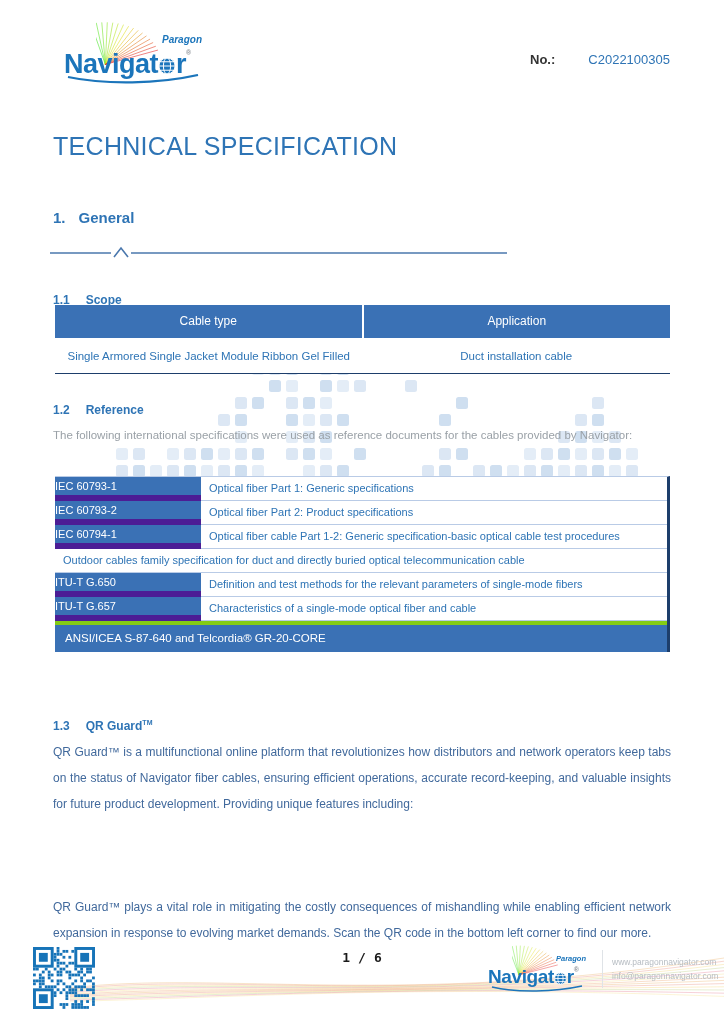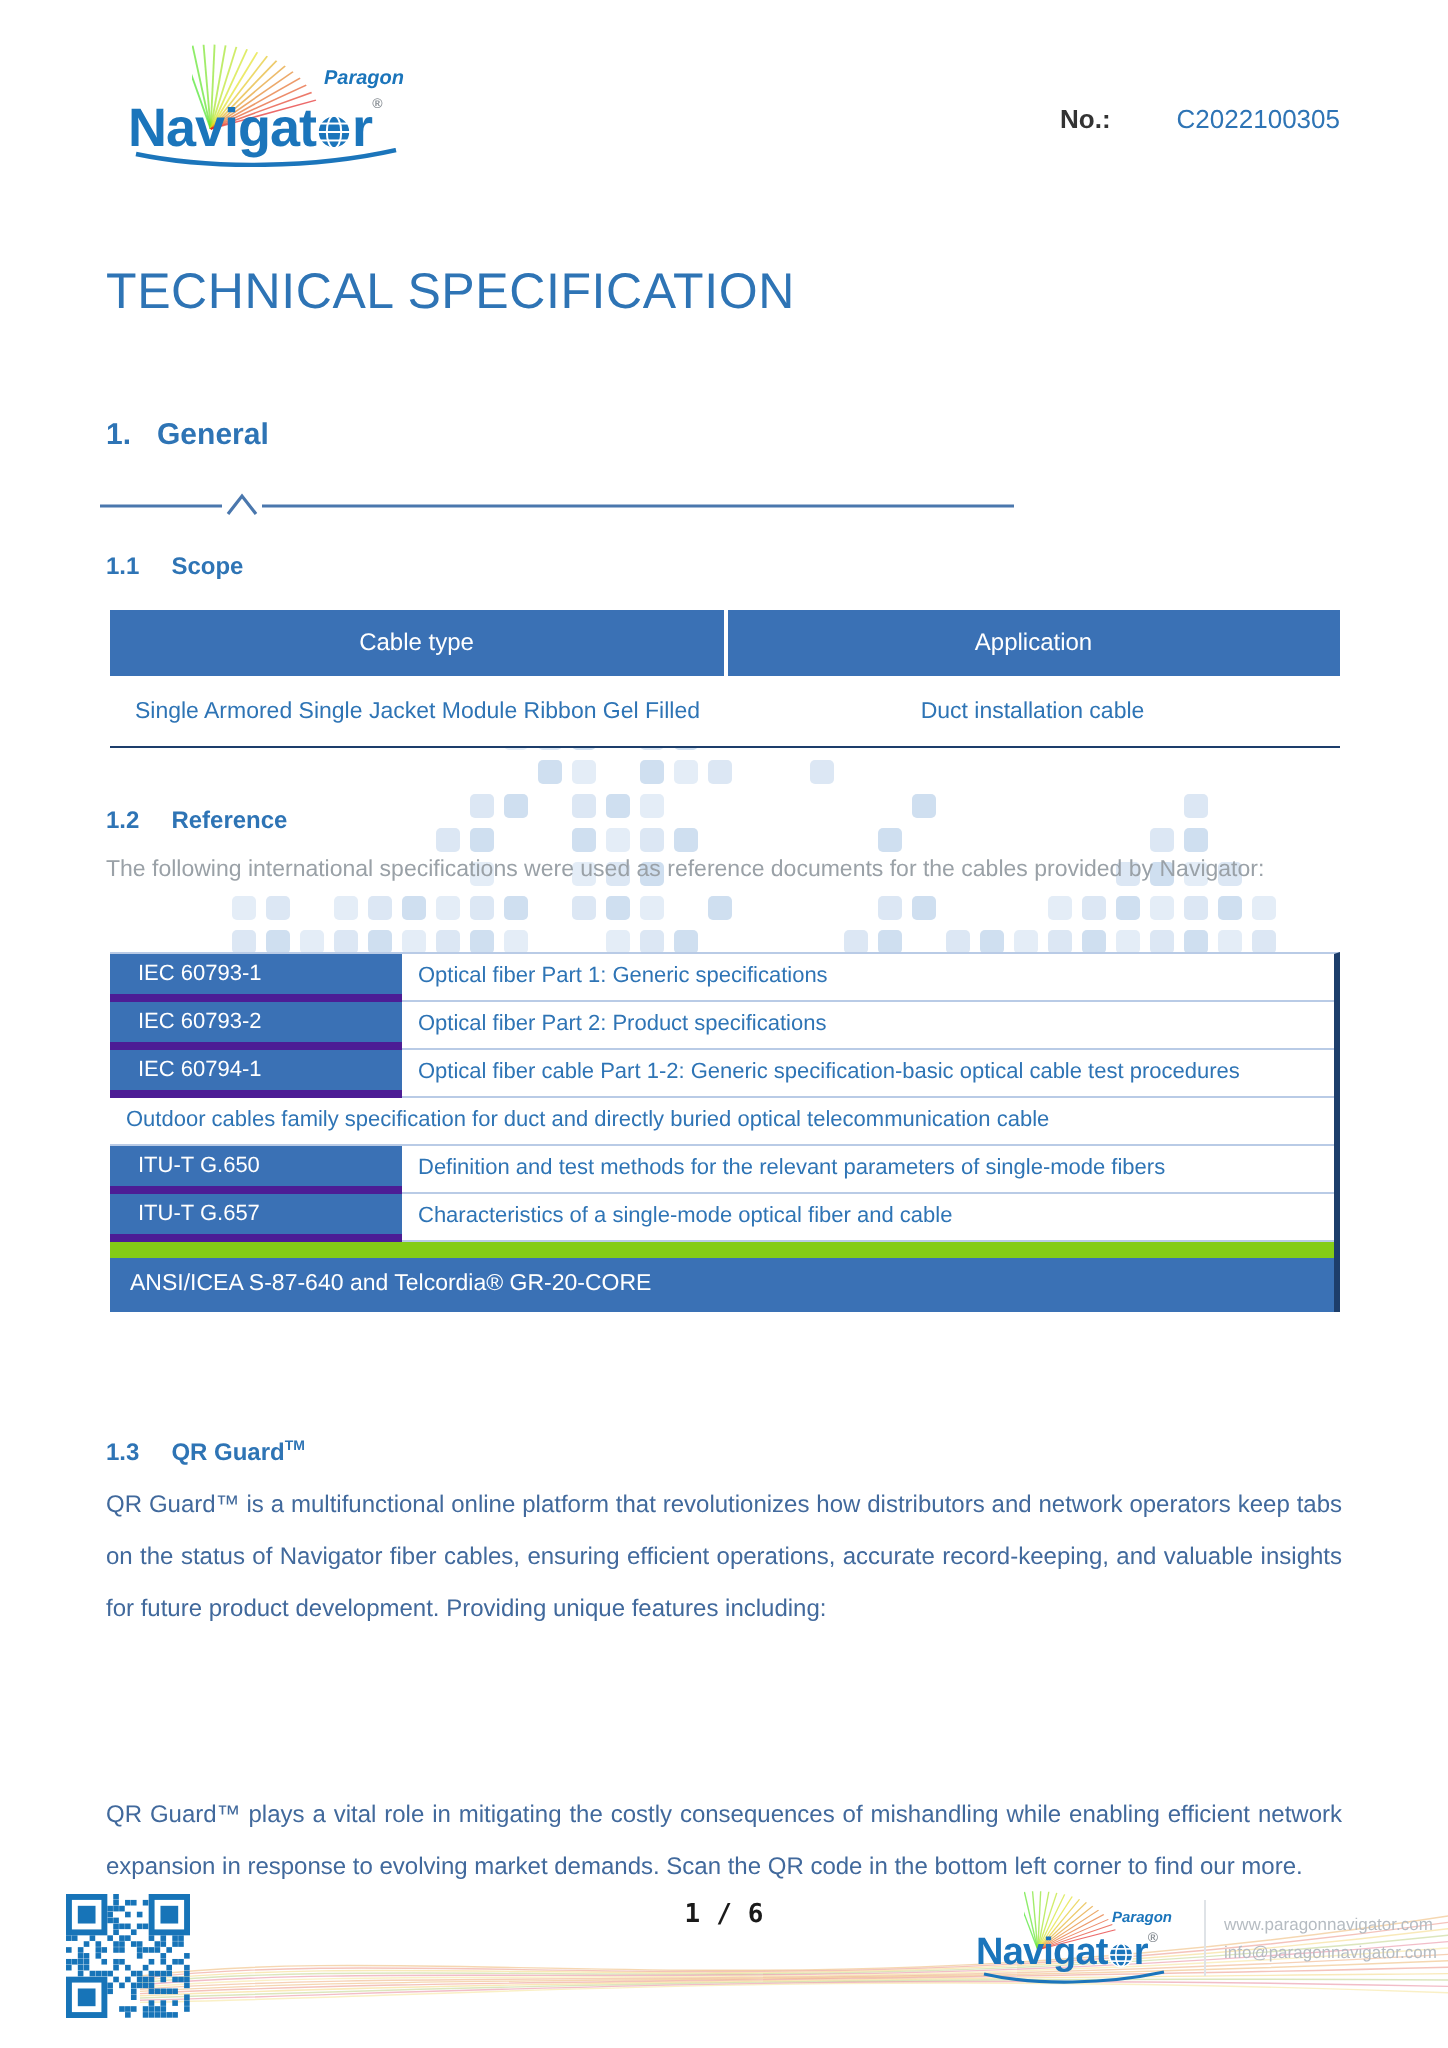--- a/index.html
+++ b/index.html
@@ -45,25 +45,25 @@
   .scope-hrow{display:flex;background:var(--tableblue);height:33px;}
   .scope-hcell{flex:1;color:#fff;font-size:12px;text-align:center;line-height:33px;}
   .scope-hcell:first-child{border-right:2px solid #fff;}
   .scope-drow{display:flex;background:#fff;}
   .scope-dcell{flex:1;color:var(--blue);font-size:11.5px;text-align:center;padding:12px 4px 11px;}
 
   
   .ref-intro{position:absolute;left:53px;top:429px;width:620px;font-size:11.5px;color:var(--gray);z-index:1;margin:0;}
   .ref-table{position:absolute;left:55px;top:476px;width:615px;z-index:1;border-top:1px solid var(--cellline);border-right:3px solid var(--navy);box-sizing:border-box;}
   .ref-row{display:flex;}
-  .ref-std{width:146px;box-sizing:border-box;background:var(--tableblue);color:#fff;font-size:11px;padding-left:14px;display:flex;align-items:center;border-bottom:4px solid #4c1d95;}
+  .ref-std{width:146px;box-sizing:border-box;background:var(--tableblue);color:#fff;font-size:11px;padding-left:0;display:flex;align-items:center;border-bottom:6px solid #4c1d95;}
   .ref-desc{flex:1;color:var(--blue);font-size:11px;line-height:1.35;padding:3px 8px;display:flex;align-items:center;border-bottom:1px solid var(--cellline);min-height:18px;box-sizing:border-box;}
   .ref-row.sm{min-height:24px;}
   .ref-row.tall .ref-desc{padding-top:4px;padding-bottom:4px;}
-  .ref-footer{background:var(--tableblue);color:#fff;font-size:11.5px;height:27px;display:flex;align-items:center;padding-left:10px;border-top:8px solid #84cc16;}
+  .ref-footer{background:var(--tableblue);color:#fff;font-size:11.5px;height:27px;display:flex;align-items:center;padding-left:10px;border-top:4px solid #84cc16;}
 
   
   .body-p{position:absolute;left:53px;width:618px;color:var(--body);font-size:12px;line-height:26px;text-align:justify;margin:0;z-index:1;}
   .bullets{position:absolute;left:53px;top:813px;width:600px;margin:0;padding-left:26px;z-index:1;}
   .bullets li{color:var(--body);font-size:12px;padding-left:11px;margin-bottom:13px;}
   .bullets li::marker{color:var(--body);font-size:10px;}
 
   
   .watermark{position:absolute;left:116px;top:363px;width:560px;height:122px;z-index:0;pointer-events:none;}
   .wm-cell{position:absolute;width:12px;height:12px;border-radius:2.5px;}
@@ -213,21 +213,21 @@
   <div class="gen-head">
     <span class="sec-num">1.</span><span>General</span>
   </div>
 
   <svg class="divider" width="458" height="14" viewBox="0 0 458 14">
     <line x1="0" y1="8" x2="61" y2="8" stroke="#4a77ad" stroke-width="1.6"></line>
     <polyline points="64,12 71,3 78,12" fill="none" stroke="#4a77ad" stroke-width="1.6"></polyline>
     <line x1="81" y1="8" x2="457" y2="8" stroke="#4a77ad" stroke-width="1.6"></line>
   </svg>
 
-  <div class="sec-head" style="top:276px">
+  <div class="sec-head" style="top:293px">
     <span class="sec-num">1.1</span><span>Scope</span>
   </div>
 
   <div class="scope-table">
     <div class="scope-hrow">
       <div class="scope-hcell">Cable type</div>
       <div class="scope-hcell">Application</div>
     </div>
     <div class="scope-drow">
       <div class="scope-dcell">Single Armored Single Jacket Module Ribbon Gel Filled</div>

